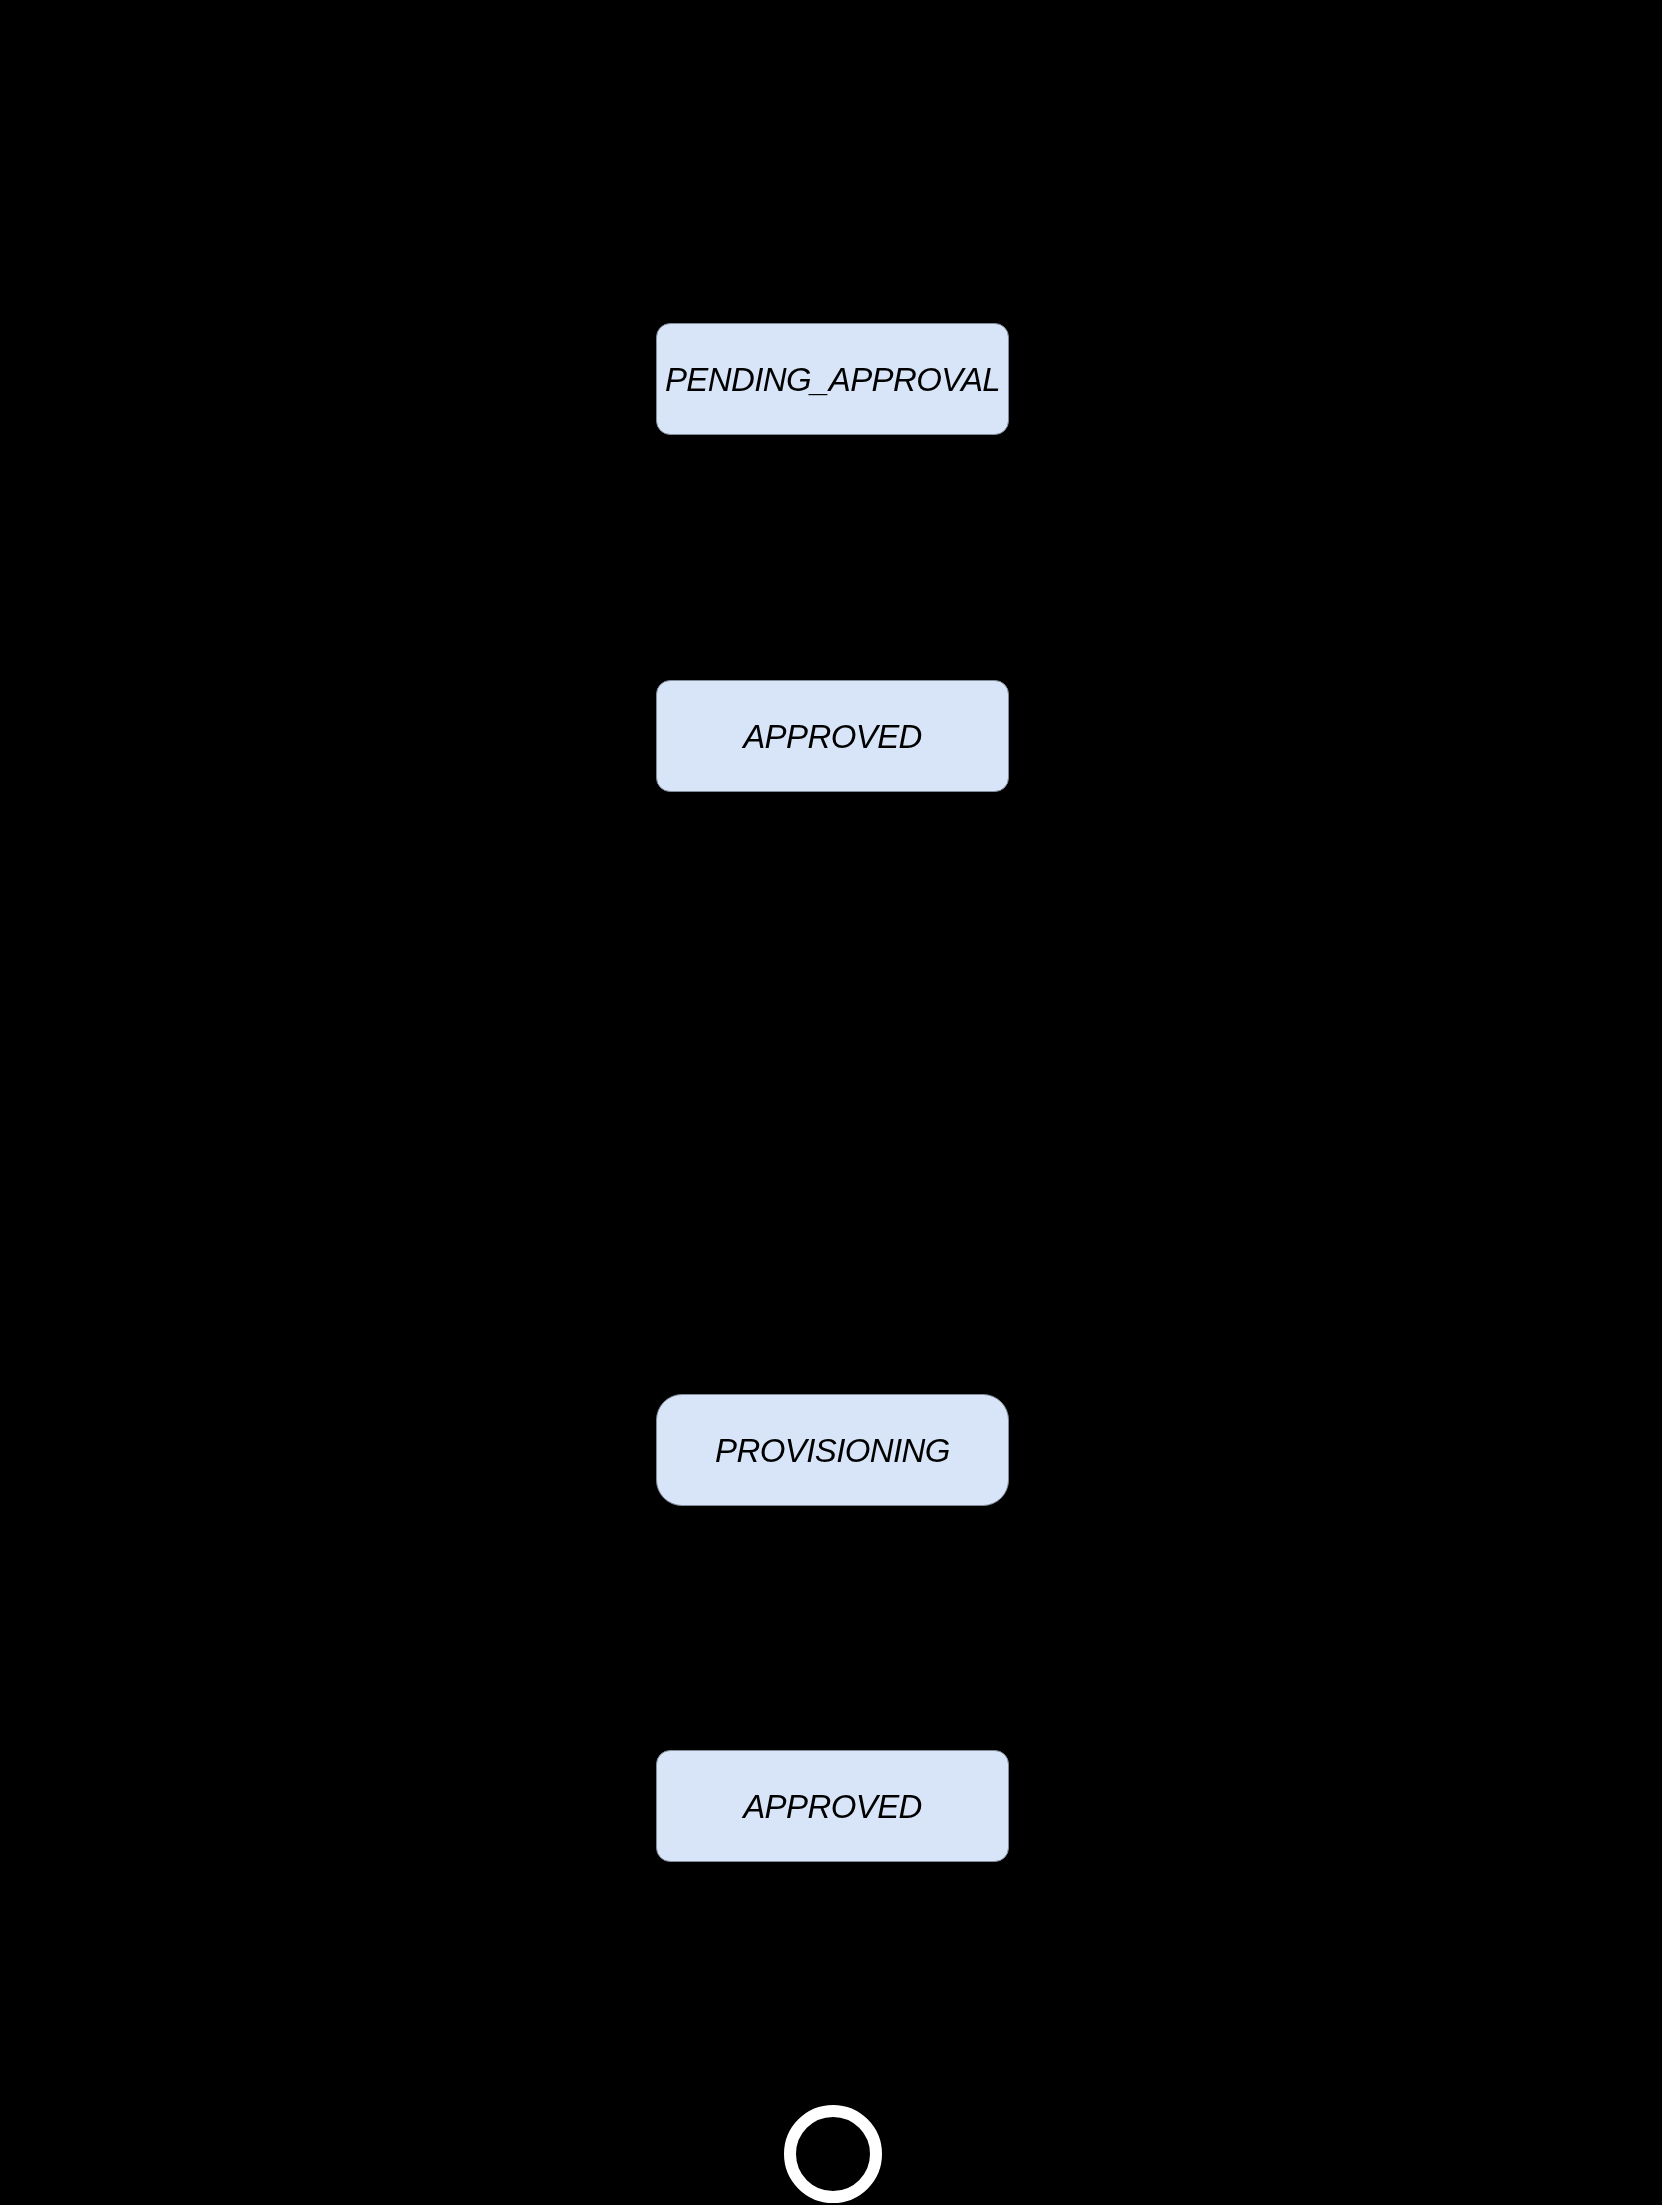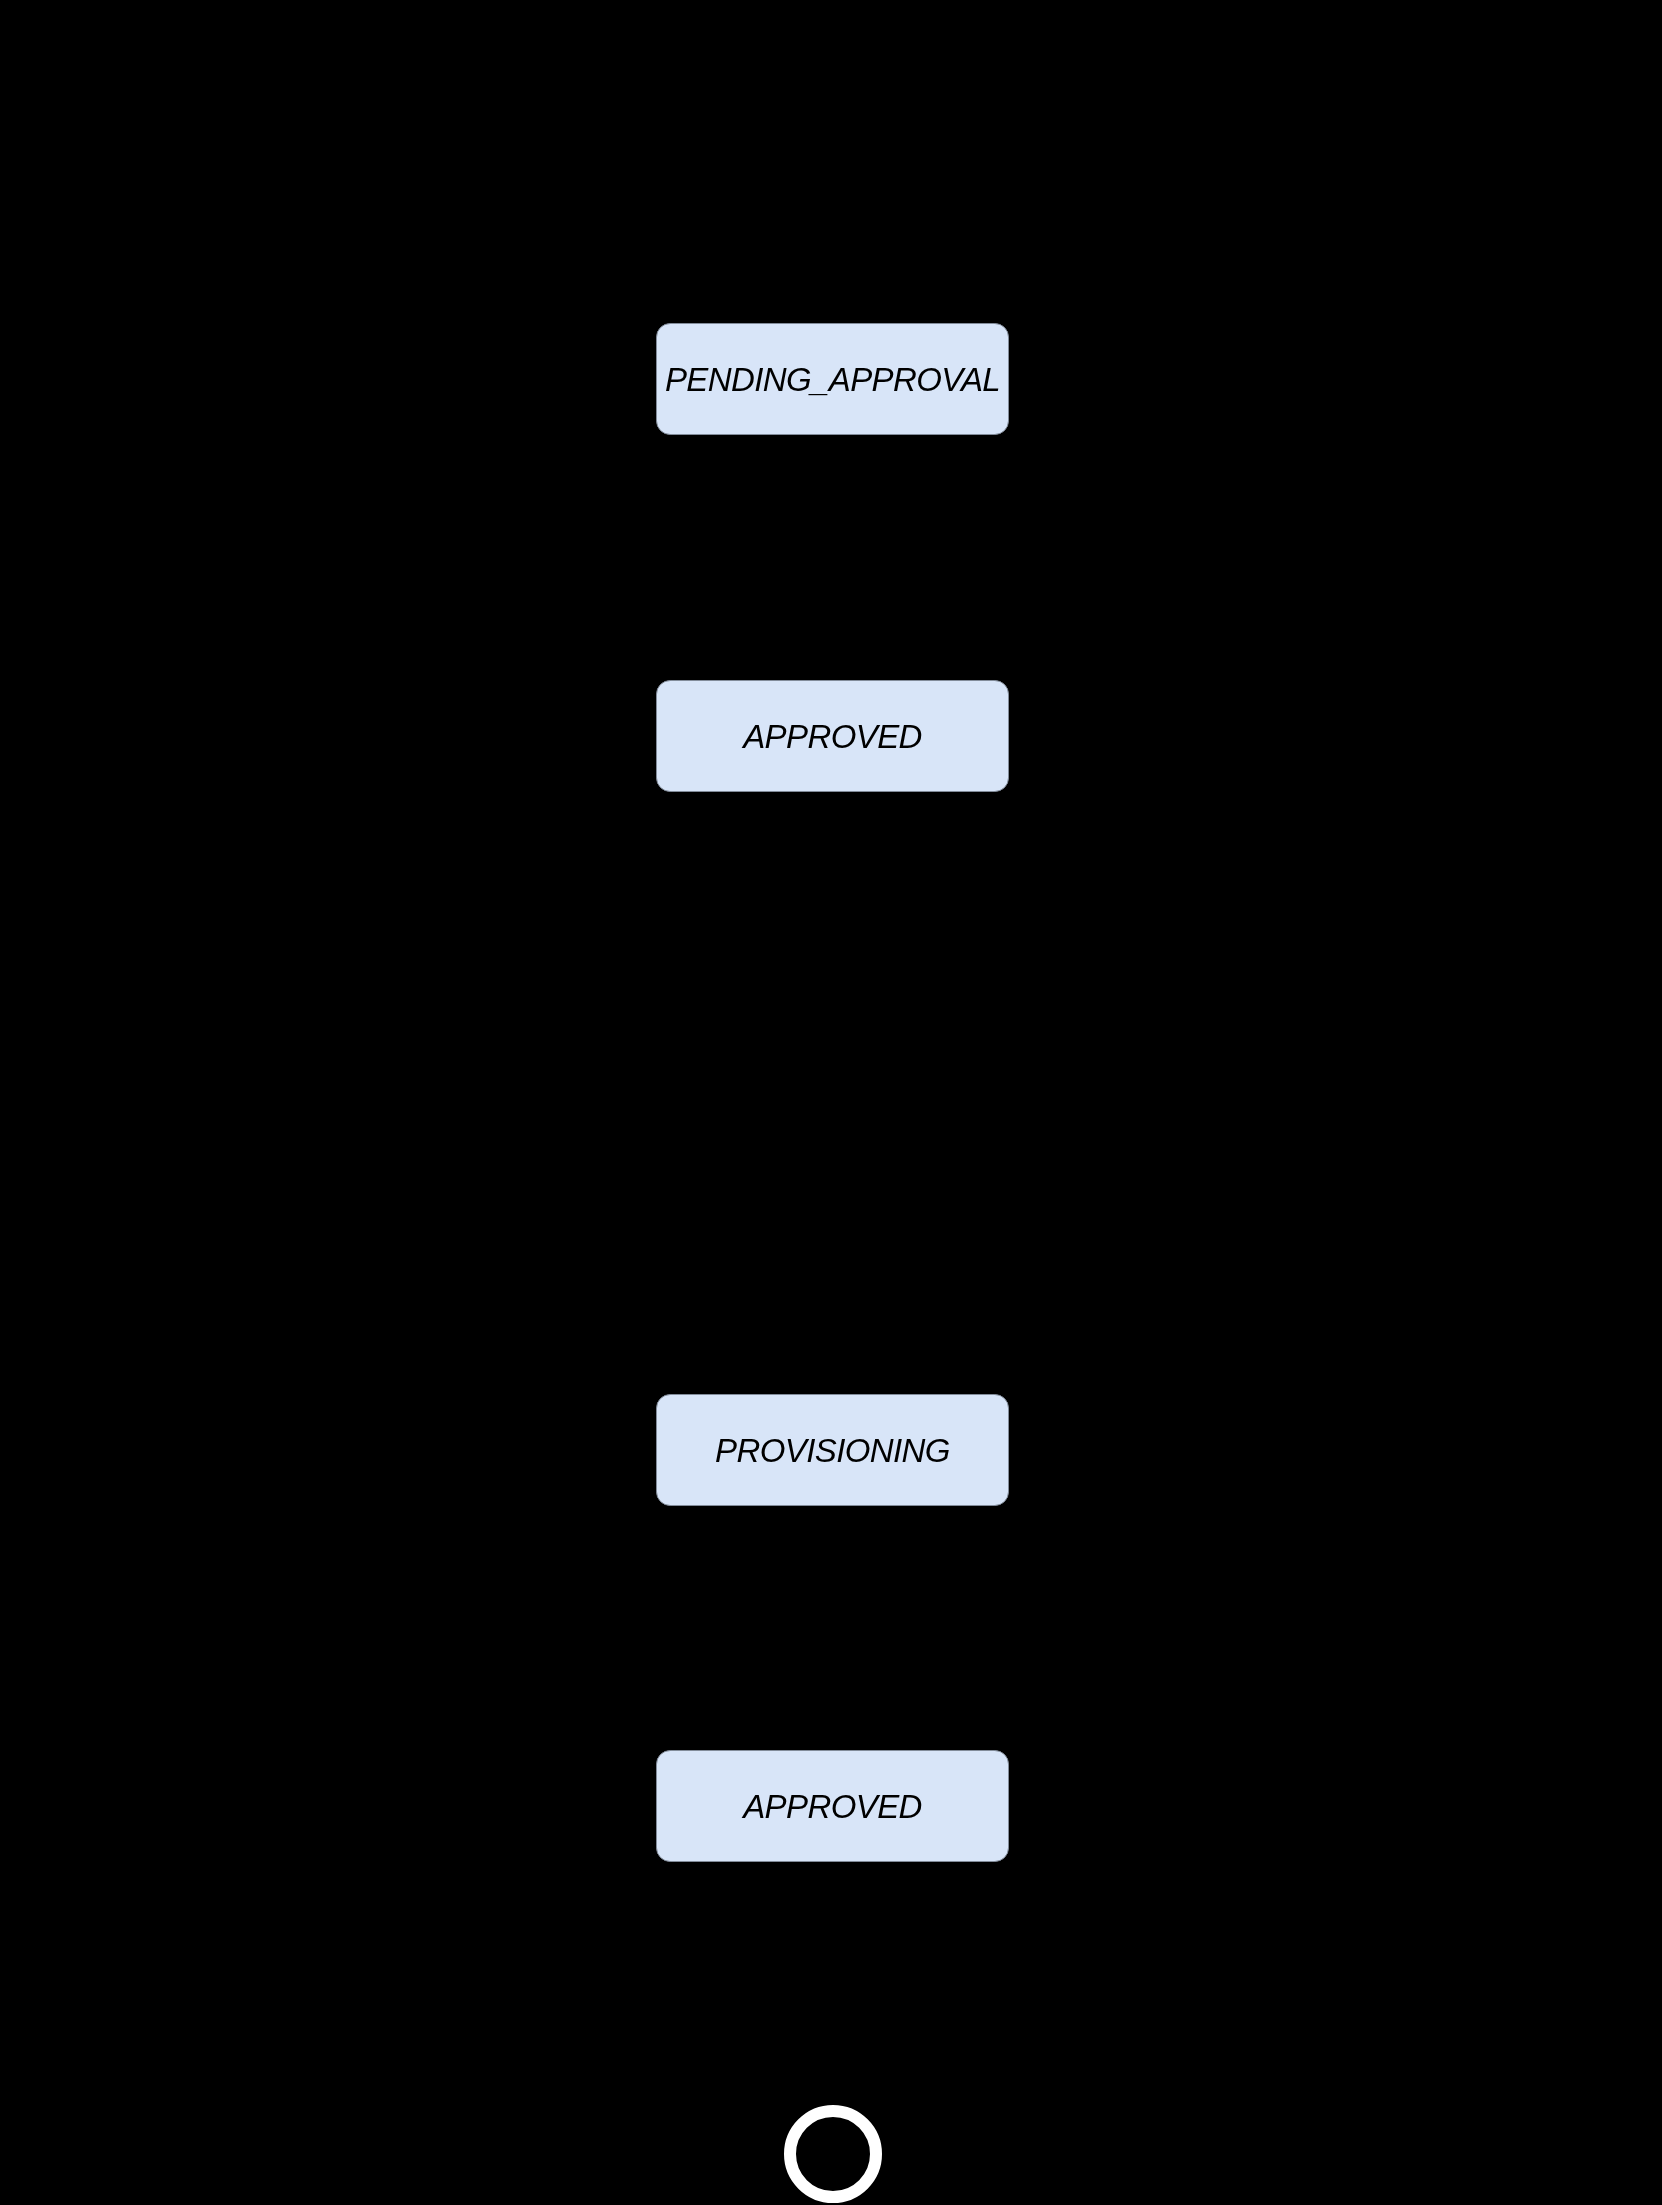--- a/index.html
+++ b/index.html
@@ -35,21 +35,21 @@
   .state-label {
     color: var(--node-text, #000000);
     font-size: 33px;
     letter-spacing: -0.6px;
     line-height: 1;
     white-space: nowrap;
   }
   .pos-0 { top: 319px; }
   .pos-1 { top: 676px; }
   .pos-2 { top: 1033px; }
-  .pos-3 { top: 1390px; }
+  .pos-3 { top: 1390px; border-radius: 26px; }
   .pos-4 { top: 1746px; }
   .final-state {
     position: absolute;
     left: 784px;
     top: 2101px;
     width: 74px;
     height: 74px;
     background: #000000;
     border: 12px solid var(--final-ring, #ffffff);
     border-radius: 50%;

